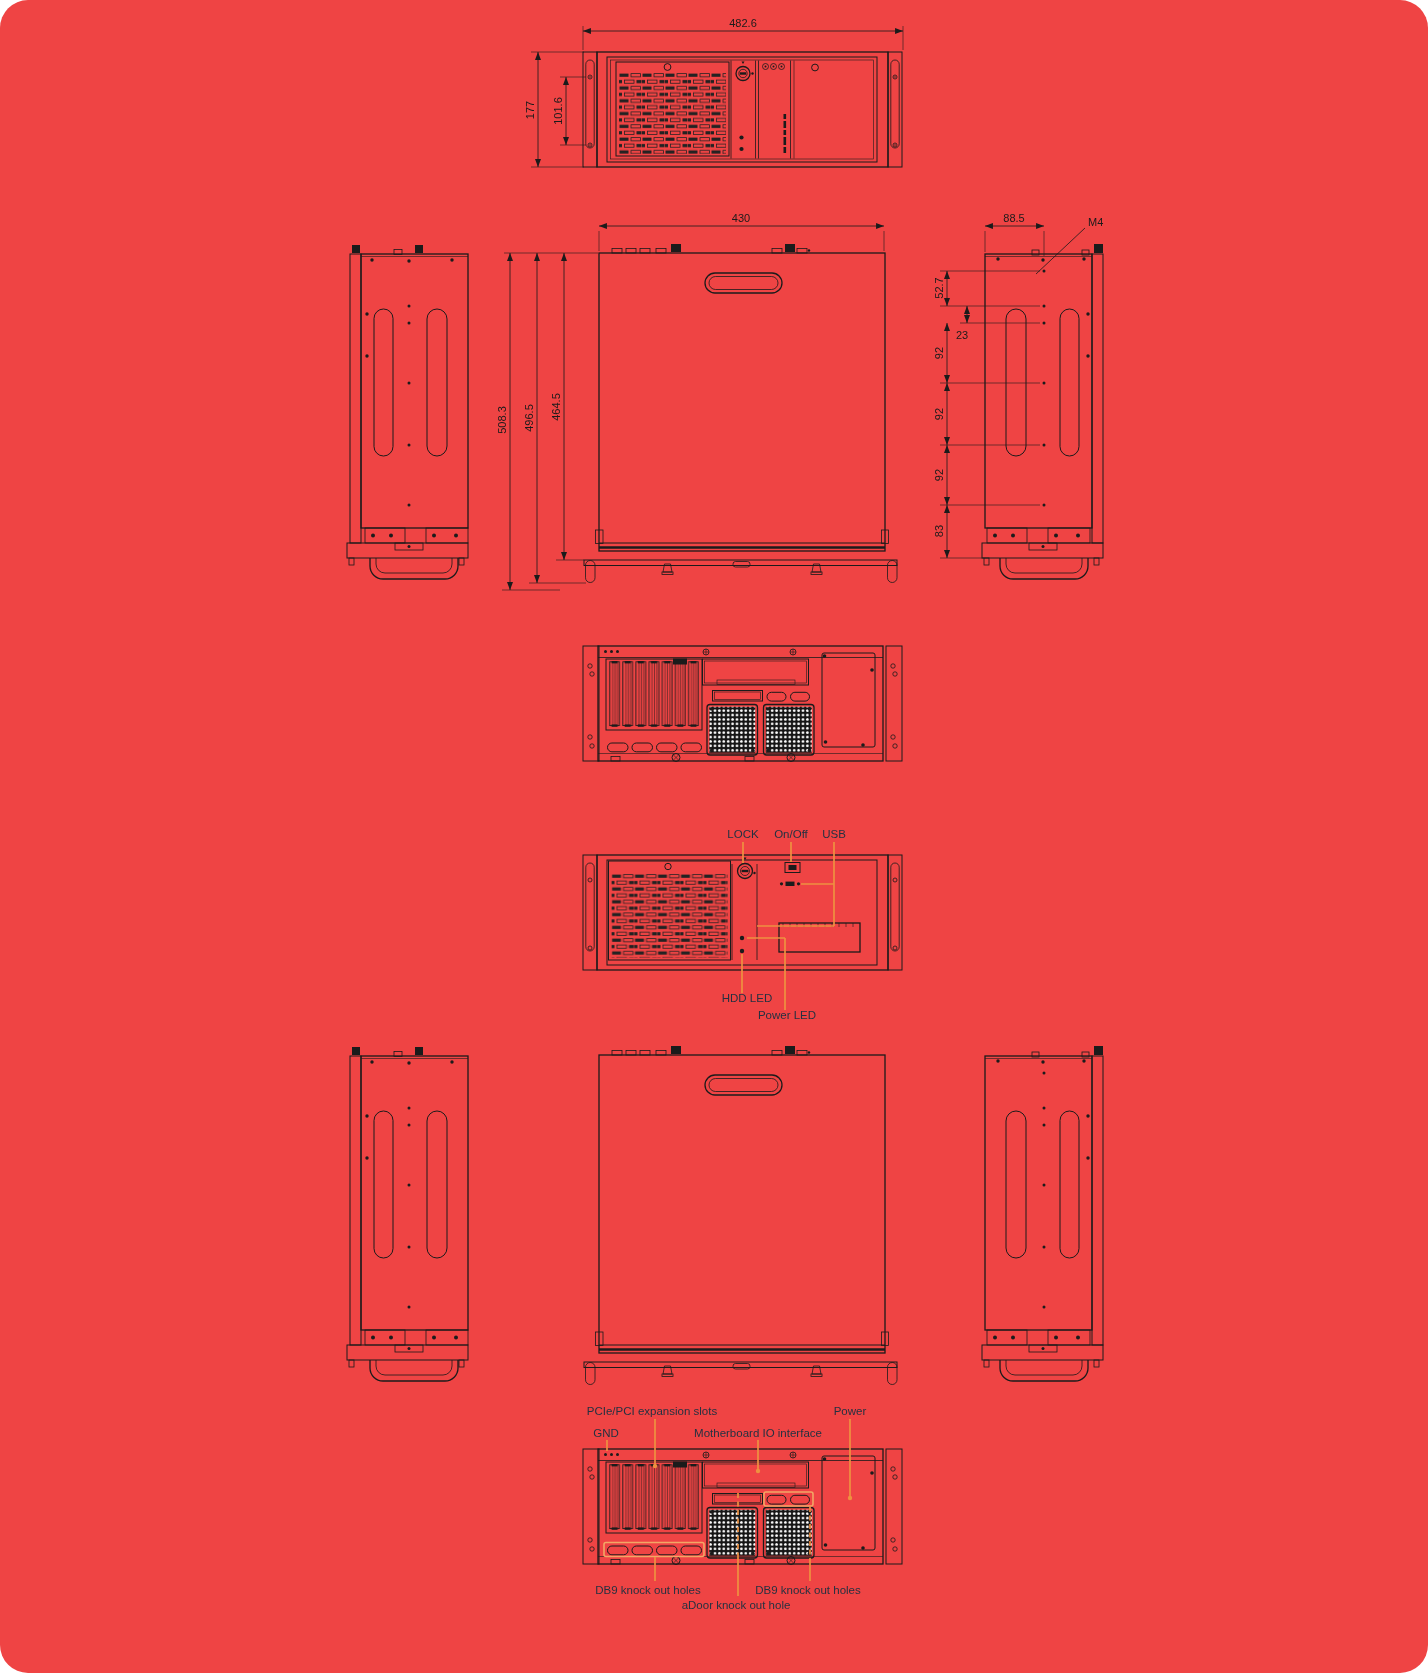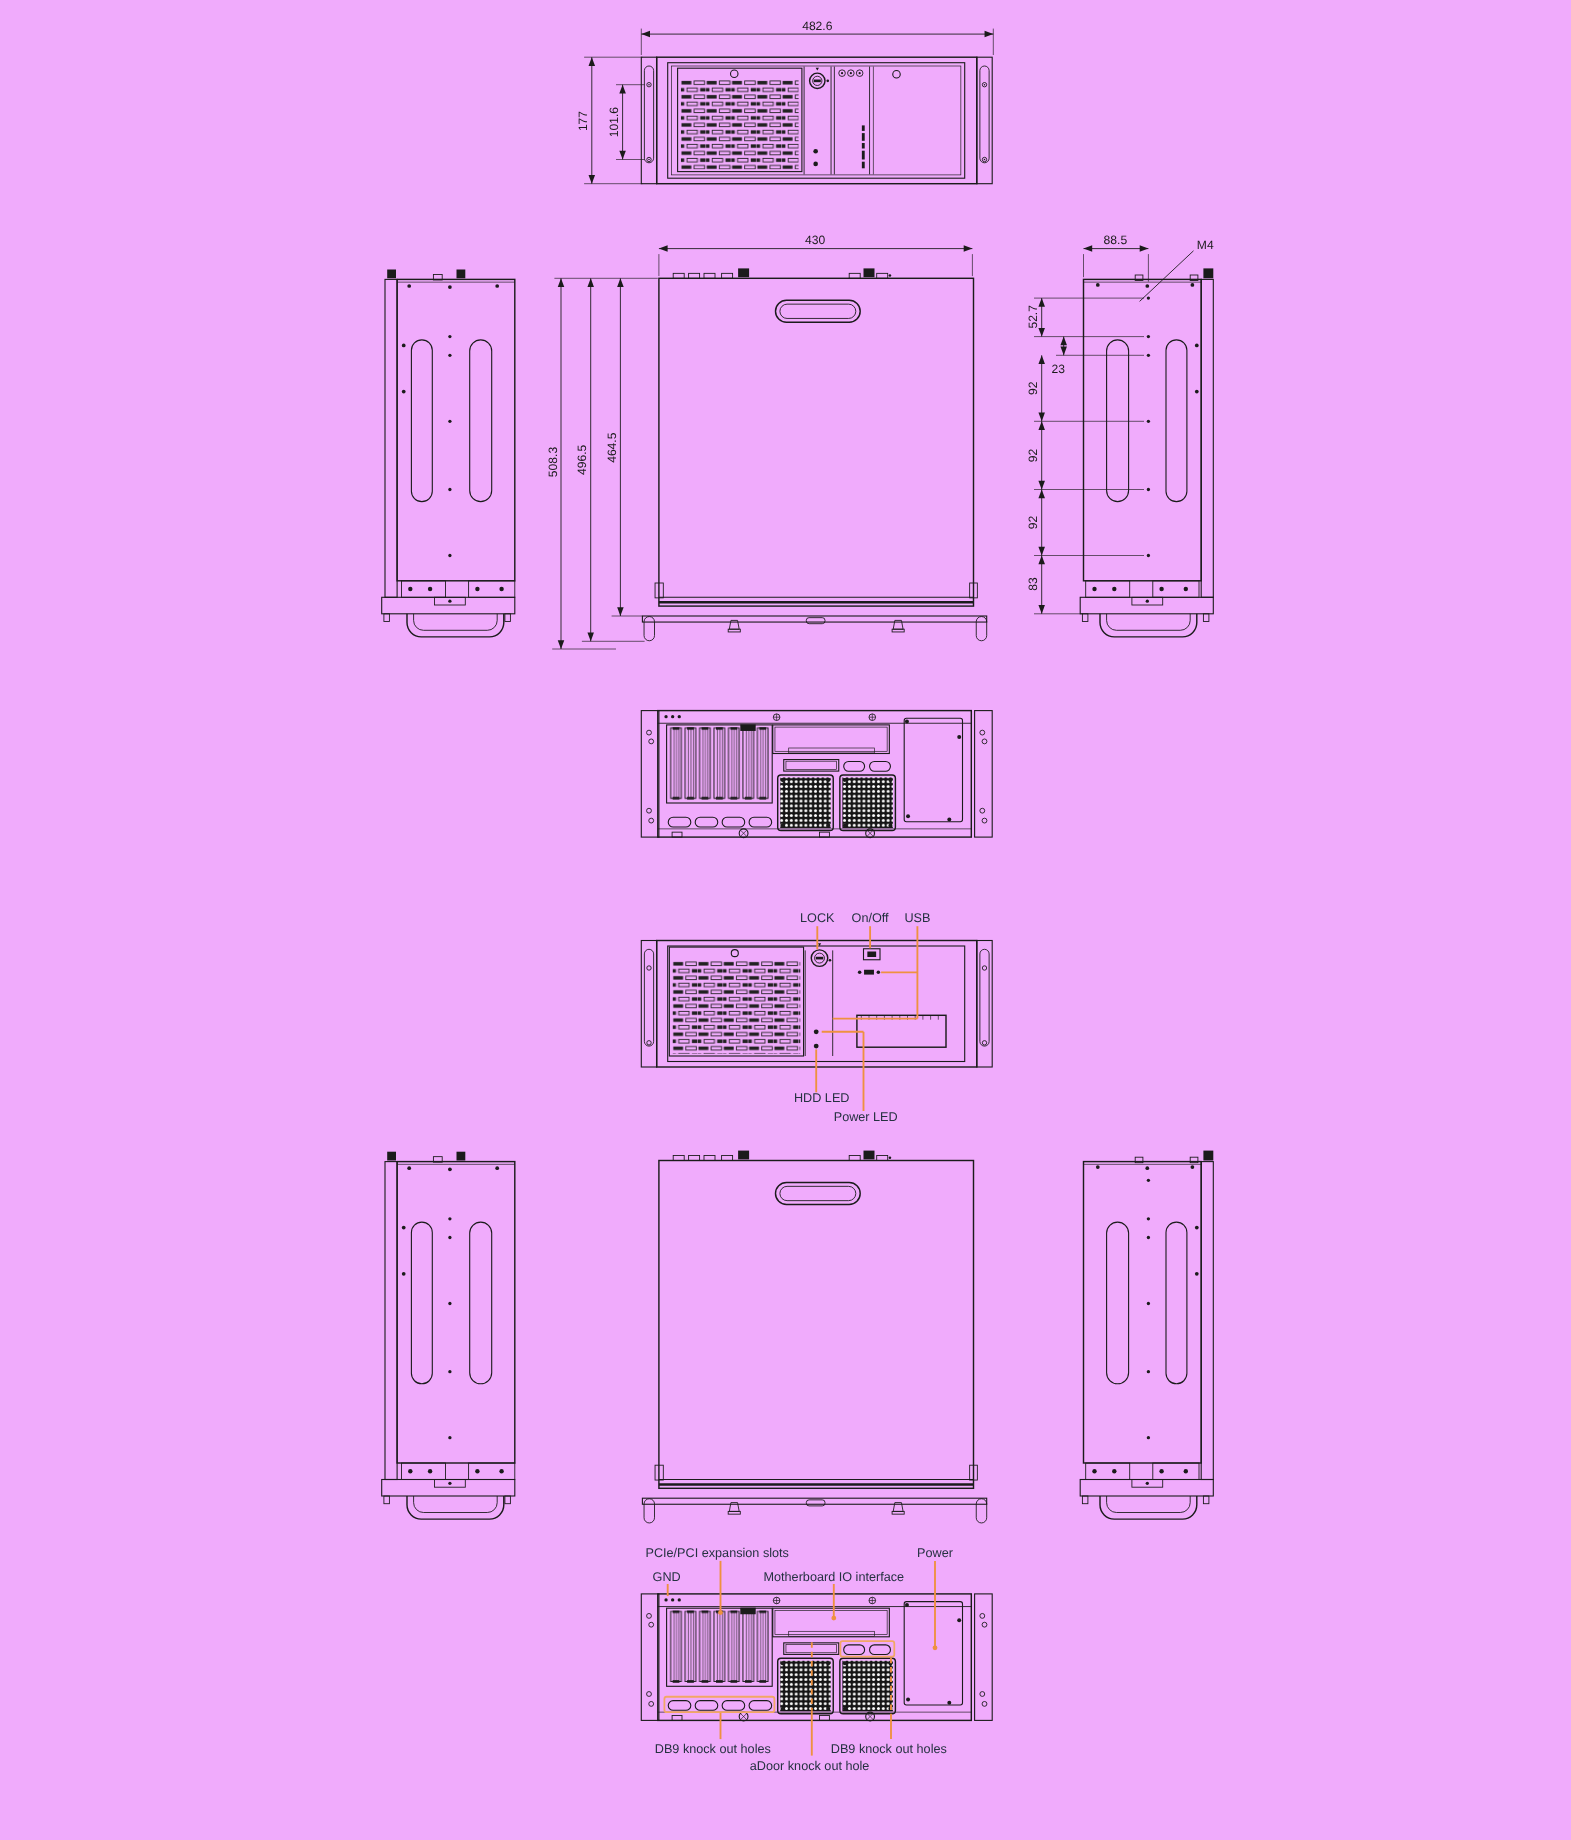--- a/index.html
+++ b/index.html
@@ -1,16 +1,16 @@
 <!DOCTYPE html>
 <html><head>
 <meta charset="utf-8">
 <style>
   html,body{margin:0;padding:0;background:#ffffff;}
-  .page{width:1428px;height:1673px;position:relative;background:#f0abfc;}
+  .page{width:1428px;height:1673px;position:relative;background:#ef4444;border-radius:28px;}
   svg{display:block;}
   .s  {stroke:#1b1b1b;fill:none;stroke-width:1;}
   .s6 {stroke:#1b1b1b;fill:none;stroke-width:.6;}
   .s8 {stroke:#1b1b1b;fill:none;stroke-width:.8;}
   .s12{stroke:#1b1b1b;fill:none;stroke-width:1.3;}
   .f  {fill:#1b1b1b;stroke:none;}
   .dl {stroke:#1b1b1b;fill:none;stroke-width:.8;}
   .xl {stroke:#1b1b1b;fill:none;stroke-width:.6;}
   text{font-family:"Liberation Sans","DejaVu Sans",sans-serif;}
   .dimt{font-size:11px;fill:#1b1b1b;}

